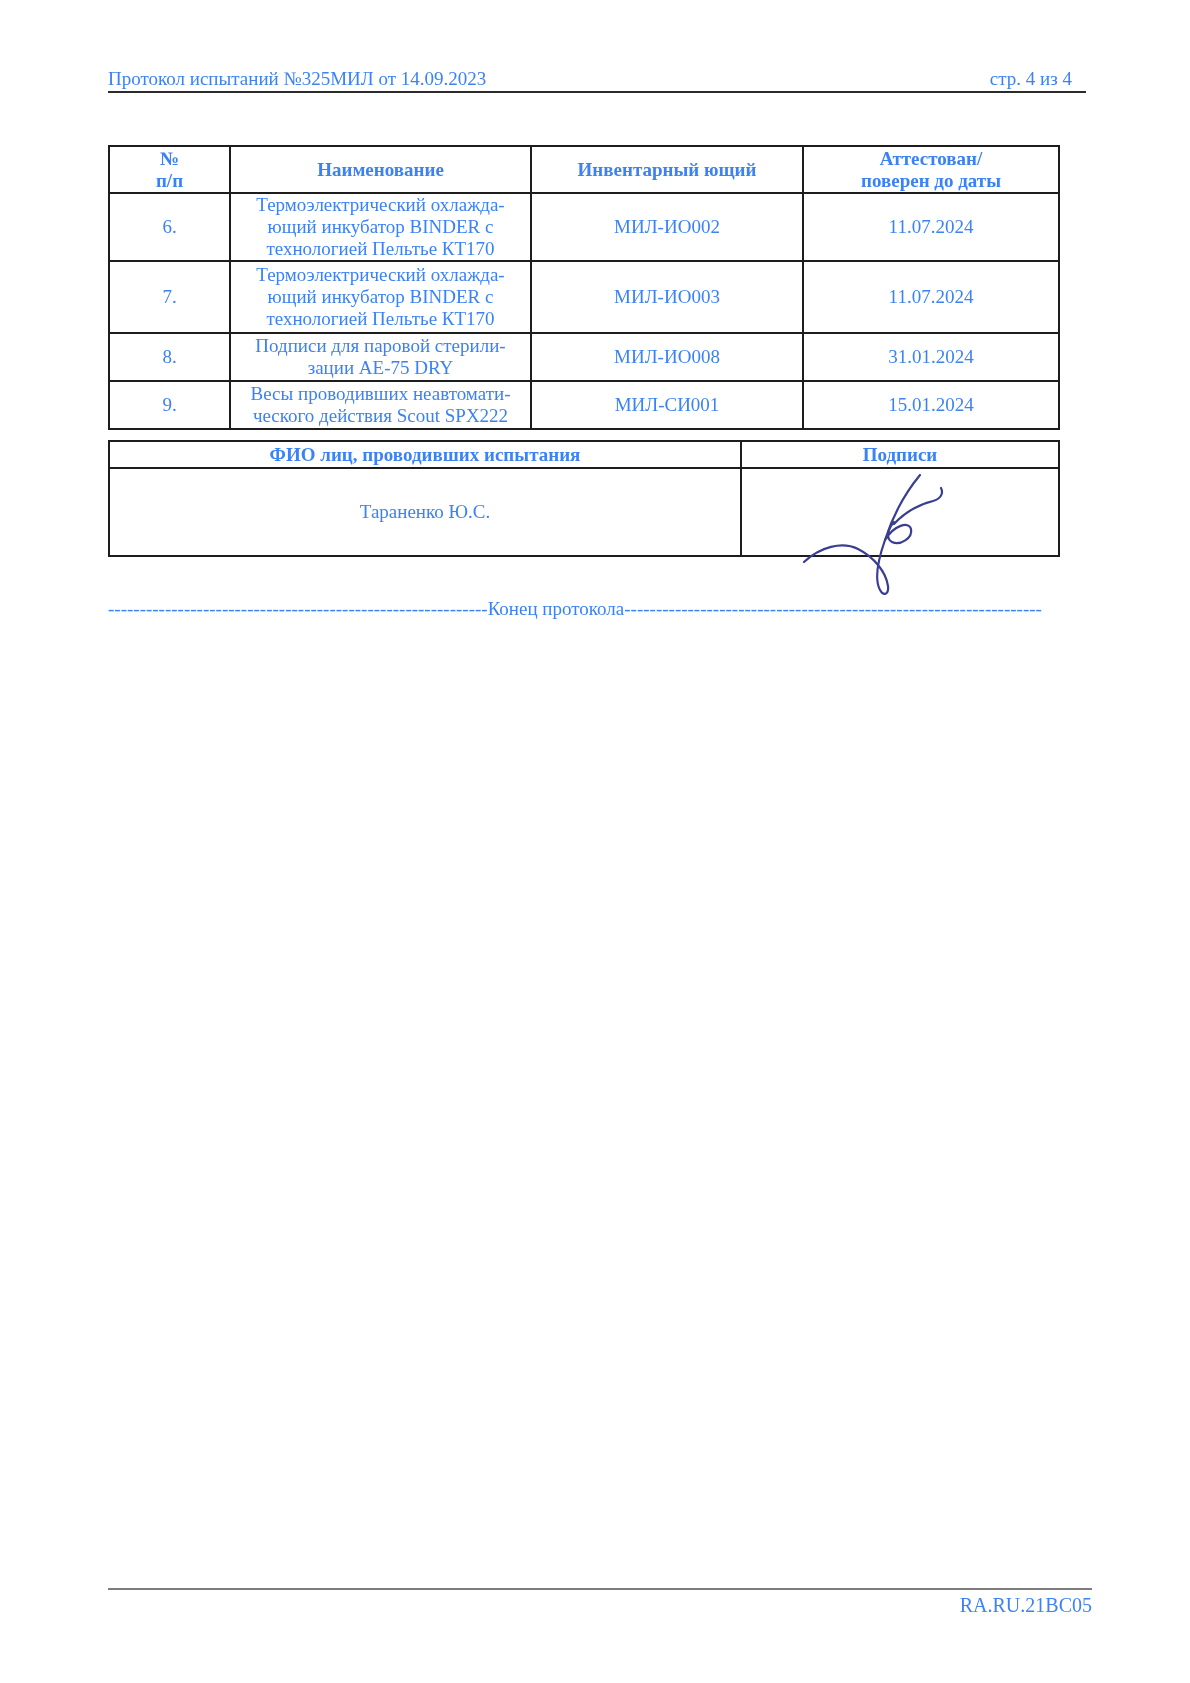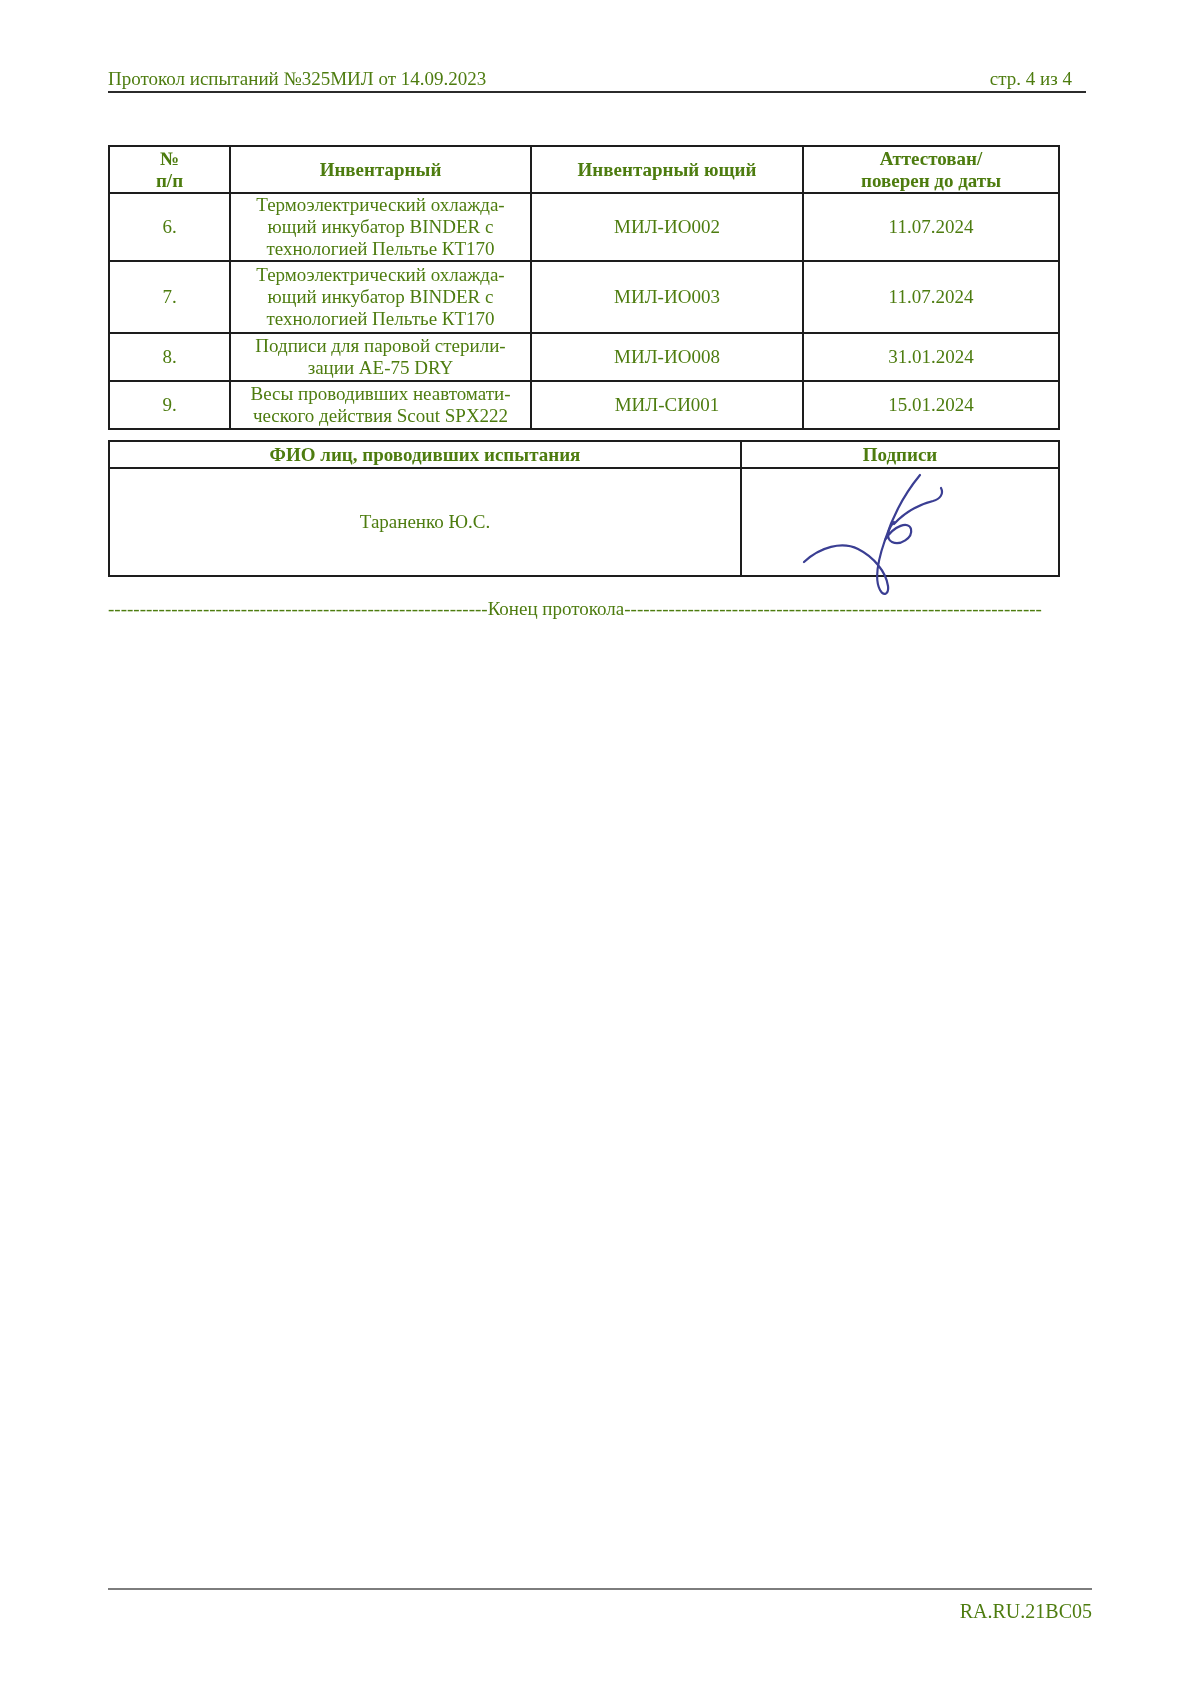--- a/index.html
+++ b/index.html
@@ -3,21 +3,21 @@
 <meta charset="utf-8">
 <style>
   html,body { margin:0; padding:0; background:#e8e8e8; }
   .page {
     position: relative;
     width: 1190px;
     height: 1683px;
     margin: 0 auto;
     background: #ffffff;
     font-family: "Liberation Serif", "DejaVu Serif", serif;
-    color: #4d7c0f;
+    color: #3b82f6;
     overflow: hidden;
   }
 
   
   .page-header {
     position: absolute;
     left: 108px; top: 60px;
     width: 978px; height: 31px;
     display: flex;
     justify-content: space-between;
@@ -66,21 +66,21 @@
 
   
   .page-footer {
     position: absolute;
     left: 108px; top: 1588px;
     width: 984px;
     border-top: 2px solid #7d7d7d;
     text-align: right;
     font-size: 20px;
     line-height: 26px;
-    padding-top: 8px;
+    padding-top: 2px;
   }
 </style>
 </head>
 <body>
 
 <div class="page">
 
   <div class="page-header">
     <span>Протокол испытаний №325МИЛ от 14.09.2023</span>
     <span class="page-info">стр. 4 из 4</span>
@@ -92,21 +92,21 @@
         <col style="width:301px">
         <col style="width:272px">
         <col style="width:256px">
     </colgroup>
     <tbody>
         <tr style="height:47px">
       <th>
         <div>№</div>
         <div>п/п</div>
       </th>
-      <th>Инвентарный</th>
+      <th>Наименование</th>
       <th>Инвентарный ющий</th>
       <th>
         <div>Аттестован/</div>
         <div>поверен до даты</div>
       </th>
     </tr>
     <tr style="height:66px">
       <td>6.</td>
       <td>
         <div>Термоэлектрический охлажда-</div>
@@ -150,21 +150,21 @@
   <table class="signers-table">
     <colgroup>
       <col style="width:632px">
         <col style="width:318px">
     </colgroup>
     <tbody>
         <tr style="height:27px">
       <th>ФИО лиц, проводивших испытания</th>
       <th>Подписи</th>
     </tr>
-    <tr style="height:108px">
+    <tr style="height:88px">
       <td>Тараненко Ю.С.</td>
       <td></td>
     </tr>
   </tbody>
     </table>
 
   <svg class="signature-svg" viewBox="0 0 160 150" xmlns="http://www.w3.org/2000/svg">
     <g fill="none" stroke="#3a3e93" stroke-width="2.2" stroke-linecap="round" stroke-linejoin="round">
       <path d="M 14,110 C 30,95 52,89 68,97 C 84,105 96,120 98,134 C 99,142 94,145 90,138 C 84,127 88,108 95,88 C 103,63 116,40 130,23"></path>
       <path d="M 95,88 C 104,73 119,69 121,77 C 123,86 110,94 102,90 C 96,87 97,78 104,70"></path>

